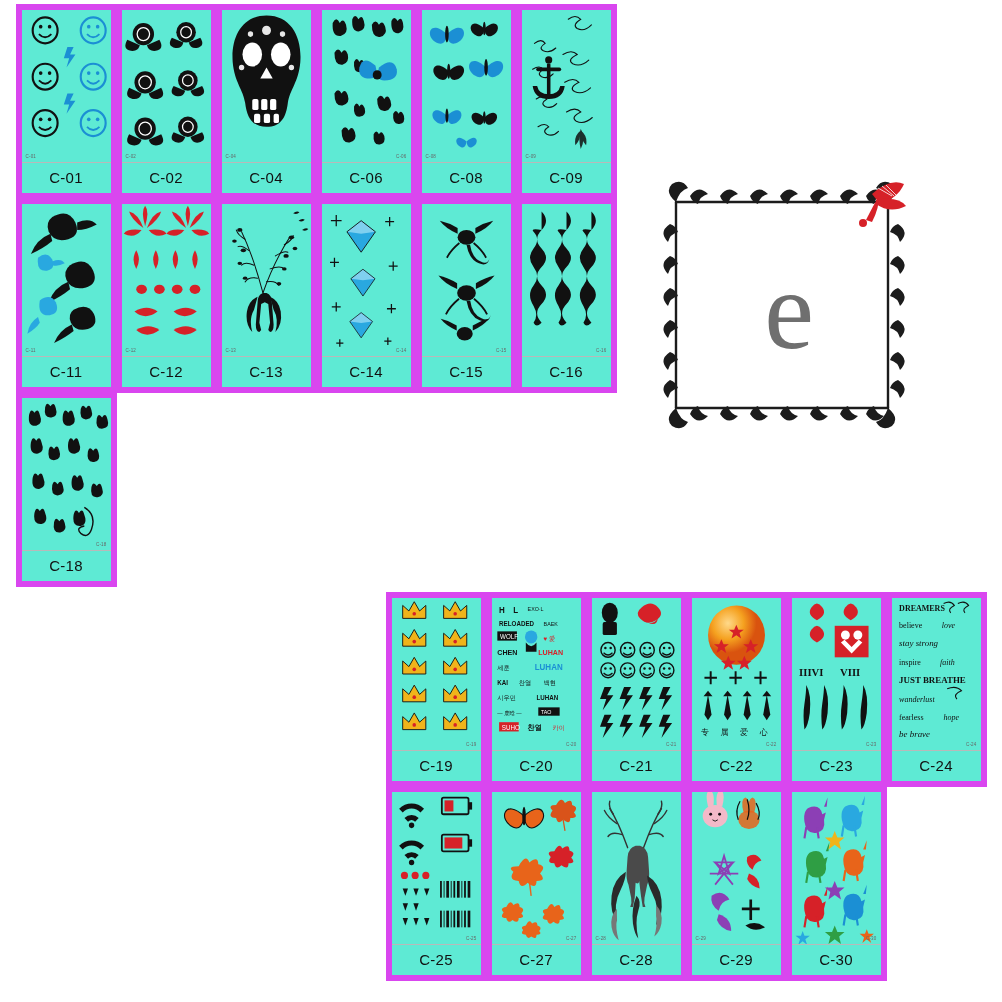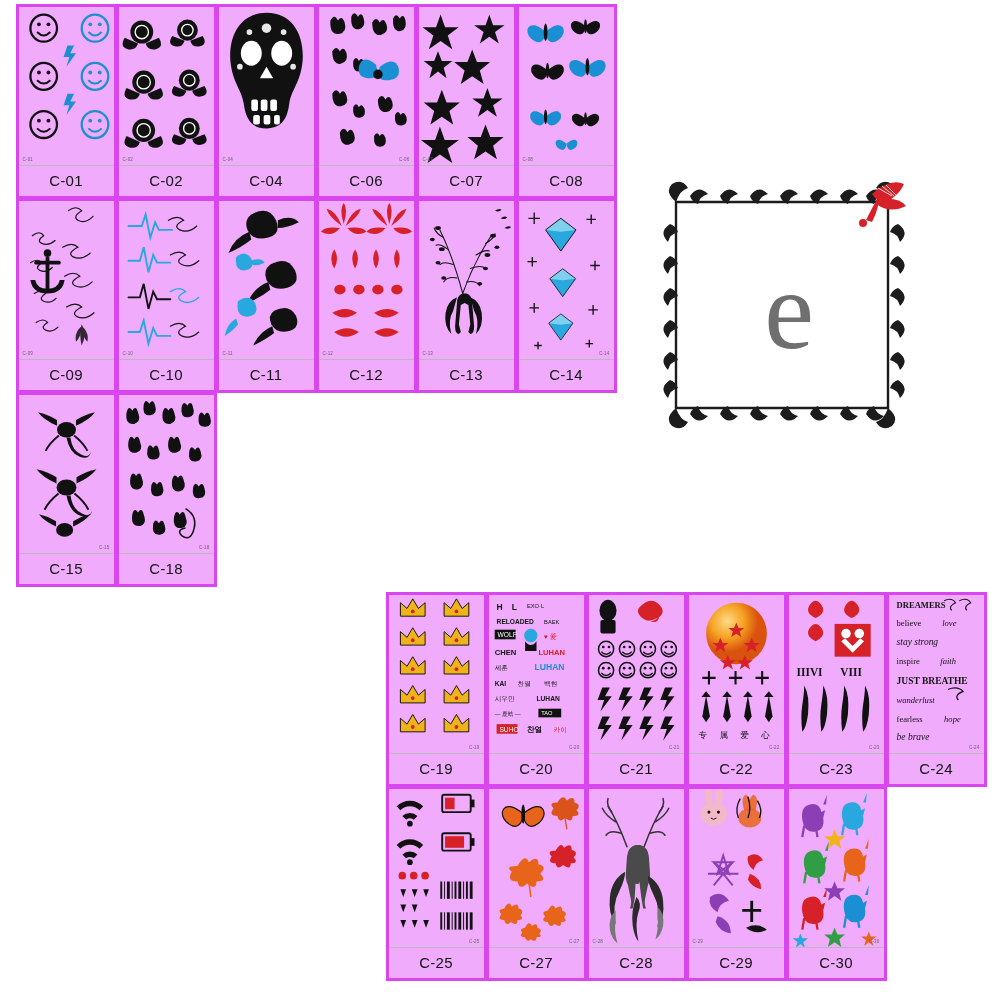--- a/index.html
+++ b/index.html
@@ -5,21 +5,21 @@
   html,body{margin:0;padding:0;background:#ffffff;}
   body{width:1002px;height:1002px;position:relative;font-family:"Liberation Sans",sans-serif;overflow:hidden;}
 
   .grid{position:absolute;display:grid;background:#ffffff;}
 
   
   #grid-a{left:16px;top:4px;grid-template-columns:repeat(6,100px);grid-auto-rows:194px;}
   
   #grid-b{left:386px;top:592px;grid-template-columns:repeat(6,100px);grid-auto-rows:194px;}
 
-  .cell{position:relative;border:3px solid #d946ef;margin:-0.5px;display:flex;flex-direction:column;box-sizing:border-box;background:#f0abfc;}
+  .cell{position:relative;border:6px solid #d946ef;margin:-0.5px;display:flex;flex-direction:column;box-sizing:border-box;background:#5eead4;}
   .art{flex:1;position:relative;overflow:hidden;}
   .art svg{position:absolute;left:0;top:0;width:100%;height:100%;}
   .code{height:30px;line-height:30px;text-align:center;font-size:15px;color:#111;border-top:1px solid #b9b9b9;letter-spacing:.3px;}
   .tinycode{position:absolute;left:4px;bottom:3px;font-size:4.5px;color:#666;letter-spacing:.2px;}
   .tinycode.r{left:auto;right:4px;}
 
   
   #frame-panel{position:absolute;left:660px;top:180px;width:258px;height:250px;}
   #frame-panel svg{width:100%;height:100%;display:block;}
 </style>
@@ -178,38 +178,20 @@
           <path d="M64 62 q16 -12 20 2 q2 12 -14 12 q-10 0 -6 -14z"></path>
           <circle cx="62" cy="70" r="5" fill="#111"></circle>
         </g>
         </svg><span></span>
       
       <span class="tinycode r">C-06</span>
     </div>
     <div class="code">C-06</div>
   </div>
 
-  <div class="cell">
-    <div class="art">
-      <svg viewBox="0 0 100 164" preserveAspectRatio="none">
-        <g fill="#111">
-          <path d="M26 6 l5 14 15 0 -12 9 5 15 -13 -9 -13 9 5 -15 -12 -9 15 0z" transform="translate(-2,2) scale(.95)"></path>
-          <path d="M74 8 l4 11 12 0 -10 7 4 12 -10 -7 -10 7 4 -12 -10 -7 12 0z"></path>
-          <path d="M20 46 l4 10 11 0 -9 7 3 11 -9 -7 -9 7 3 -11 -9 -7 11 0z"></path>
-          <path d="M56 44 l5 13 14 0 -11 9 4 14 -12 -8 -12 8 4 -14 -11 -9 14 0z"></path>
-          <path d="M24 86 l5 13 14 0 -11 9 4 14 -12 -8 -12 8 4 -14 -11 -9 14 0z"></path>
-          <path d="M72 84 l4 11 12 0 -10 7 4 12 -10 -7 -10 7 4 -12 -10 -7 12 0z"></path>
-          <path d="M22 124 l5 14 15 0 -12 9 5 15 -13 -9 -13 9 5 -15 -12 -9 15 0z"></path>
-          <path d="M70 122 l5 13 14 0 -11 9 4 14 -12 -8 -12 8 4 -14 -11 -9 14 0z"></path>
-        </g>
-      </svg>
-      <span class="tinycode">C-07</span>
-    </div>
-    <div class="code">C-07</div>
-  </div>
 
   <div class="cell">
     <div class="art">
       <svg viewBox="0 0 100 164" preserveAspectRatio="none">
         <g>
           <g transform="translate(28,26)">
             <path d="M0 0 C-20 -18 -26 4 -10 10 C-4 12 -1 8 0 0z" fill="#1b8fd4"></path>
             <path d="M0 0 C20 -18 26 4 10 10 C4 12 1 8 0 0z" fill="#1b8fd4"></path>
             <ellipse rx="2" ry="9" fill="#111"></ellipse>
           </g>
@@ -272,38 +254,20 @@
           <path d="M66 128 q6 10 0 22 q-3 -11 0 -22z"></path>
           <path d="M66 130 q-8 6 -6 16 q6 -6 6 -16z"></path>
           <path d="M66 130 q8 6 6 16 q-6 -6 -6 -16z"></path>
         </g>
       </svg>
       <span class="tinycode">C-09</span>
     </div>
     <div class="code">C-09</div>
   </div>
 
-  <div class="cell">
-    <div class="art">
-      <svg viewBox="0 0 100 164" preserveAspectRatio="none">
-        <g fill="none" stroke-linecap="round">
-          <path d="M10 26 h14 l4 -12 5 24 5 -16 4 8 h14" stroke="#29a8e0" stroke-width="2"></path>
-          <path d="M52 20 q10 -6 16 0 q-12 6 -4 10 q9 4 18 -4" stroke="#111" stroke-width="1.2"></path>
-          <path d="M10 62 h12 l4 -14 5 26 5 -18 4 8 h14" stroke="#29a8e0" stroke-width="2"></path>
-          <path d="M54 56 q10 -6 16 0 q-12 6 -4 10 q9 4 18 -4" stroke="#111" stroke-width="1.2"></path>
-          <path d="M10 100 h12 l4 -14 5 26 5 -18 4 8 h14" stroke="#111" stroke-width="2"></path>
-          <path d="M54 94 q10 -6 16 0 q-12 6 -4 10 q9 4 18 -4" stroke="#29a8e0" stroke-width="1.4"></path>
-          <path d="M10 136 h12 l4 -12 5 24 5 -16 4 8 h14" stroke="#29a8e0" stroke-width="2"></path>
-          <path d="M54 130 q10 -6 16 0 q-12 6 -4 10 q9 4 18 -4" stroke="#111" stroke-width="1.2"></path>
-        </g>
-      </svg>
-      <span class="tinycode">C-10</span>
-    </div>
-    <div class="code">C-10</div>
-  </div>
 
   <div class="cell">
     <div class="art">
       <svg viewBox="0 0 100 164" preserveAspectRatio="none">
         <g fill="#111">
           <path d="M34 14 q18 -10 26 6 q6 14 -8 18 q-16 4 -22 -8 q-4 -10 4 -16z"></path>
           <path d="M32 32 q-16 6 -22 22 q14 -6 24 -14z"></path>
           <path d="M62 20 q14 -6 22 2 q-12 6 -22 6z"></path>
         </g>
         <g fill="#29a8e0">
@@ -463,20 +427,33 @@
             <path d="M-10 -4 q-14 -6 -20 -14 q10 2 20 8z"></path>
             <path d="M10 -4 q14 -6 20 -14 q-10 2 -20 8z"></path>
           </g>
         </g>
       </svg>
       <span class="tinycode r">C-15</span>
     </div>
     <div class="code">C-15</div>
   </div>
 
+  <div class="cell">
+    <div class="art">
+      <svg viewBox="0 0 100 164" preserveAspectRatio="none">
+        <g fill="#111">
+          <path d="M22 8 q10 10 0 20 q-10 10 0 20 q10 10 0 20 q-10 10 0 20 q10 10 0 20 q-10 10 0 20 q-6 6 -9 0 q6 -8 0 -18 q-8 -12 0 -22 q8 -10 0 -20 q-8 -10 0 -20 q8 -10 0 -18 q-4 -4 9 -2z"></path>
+          <path d="M50 8 q10 10 0 20 q-10 10 0 20 q10 10 0 20 q-10 10 0 20 q10 10 0 20 q-10 10 0 20 q-6 6 -9 0 q6 -8 0 -18 q-8 -12 0 -22 q8 -10 0 -20 q-8 -10 0 -20 q8 -10 0 -18 q-4 -4 9 -2z"></path>
+          <path d="M78 8 q10 10 0 20 q-10 10 0 20 q10 10 0 20 q-10 10 0 20 q10 10 0 20 q-10 10 0 20 q-6 6 -9 0 q6 -8 0 -18 q-8 -12 0 -22 q8 -10 0 -20 q-8 -10 0 -20 q8 -10 0 -18 q-4 -4 9 -2z"></path>
+        </g>
+      </svg>
+      <span class="tinycode r">C-16</span>
+    </div>
+    <div class="code">C-16</div>
+  </div>
 
 
   <div class="cell">
     <div class="art">
       <svg viewBox="0 0 100 164" preserveAspectRatio="none">
         <g fill="#111">
           <path d="M8 18 q2 -8 6 -2 q4 -6 6 2 q4 10 -4 12 q-10 1 -8 -12z"></path>
           <path d="M26 10 q2 -7 6 -1 q4 -6 6 2 q3 9 -5 10 q-9 1 -7 -11z"></path>
           <path d="M46 18 q2 -8 6 -2 q4 -6 6 2 q4 10 -4 12 q-10 1 -8 -12z"></path>
           <path d="M66 12 q2 -7 6 -1 q4 -6 6 2 q3 9 -5 10 q-9 1 -7 -11z"></path>

